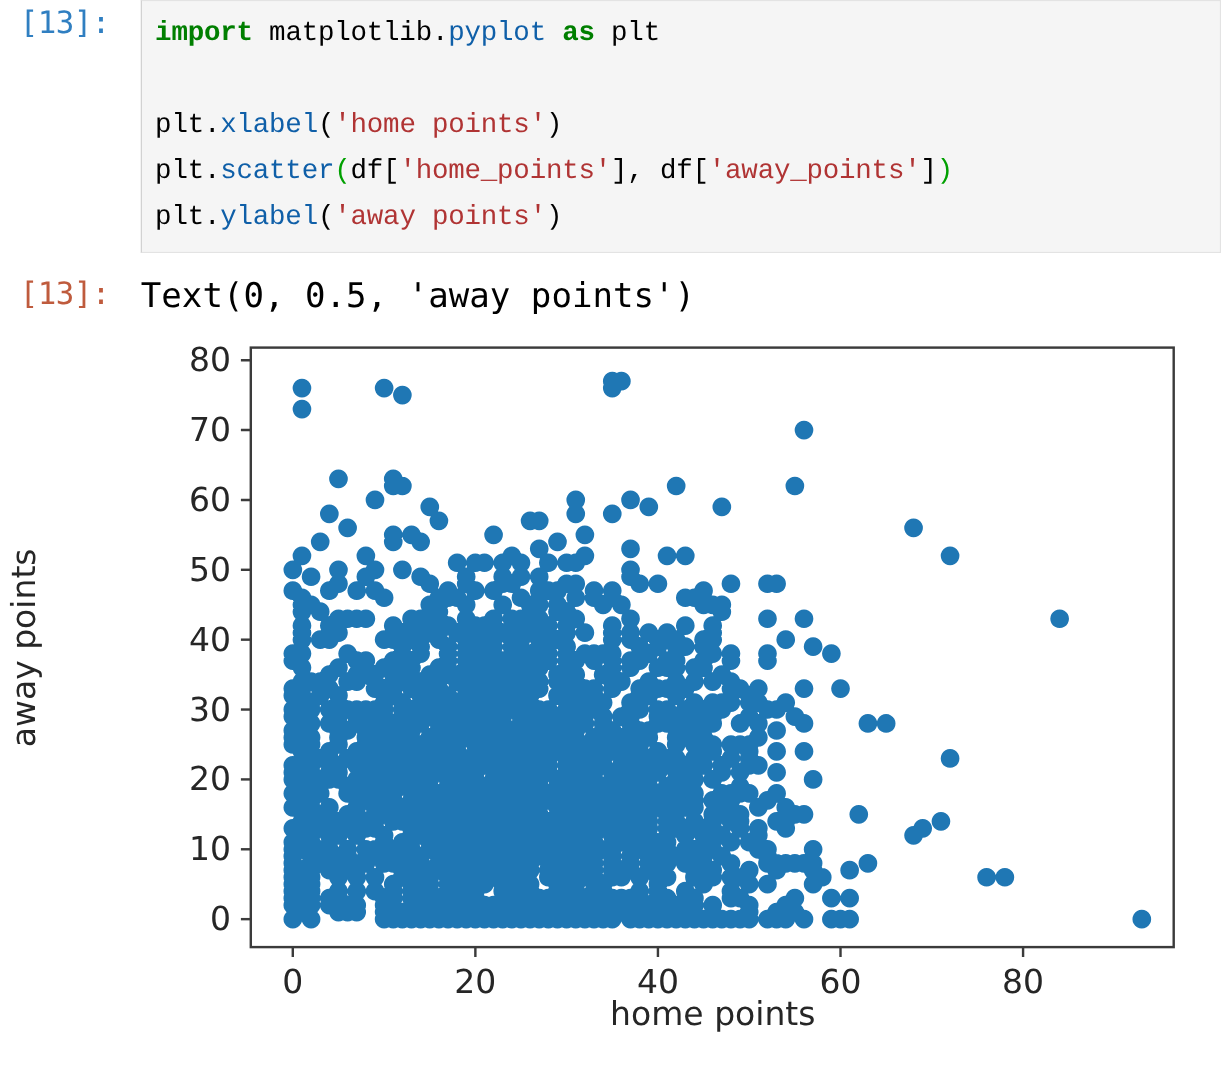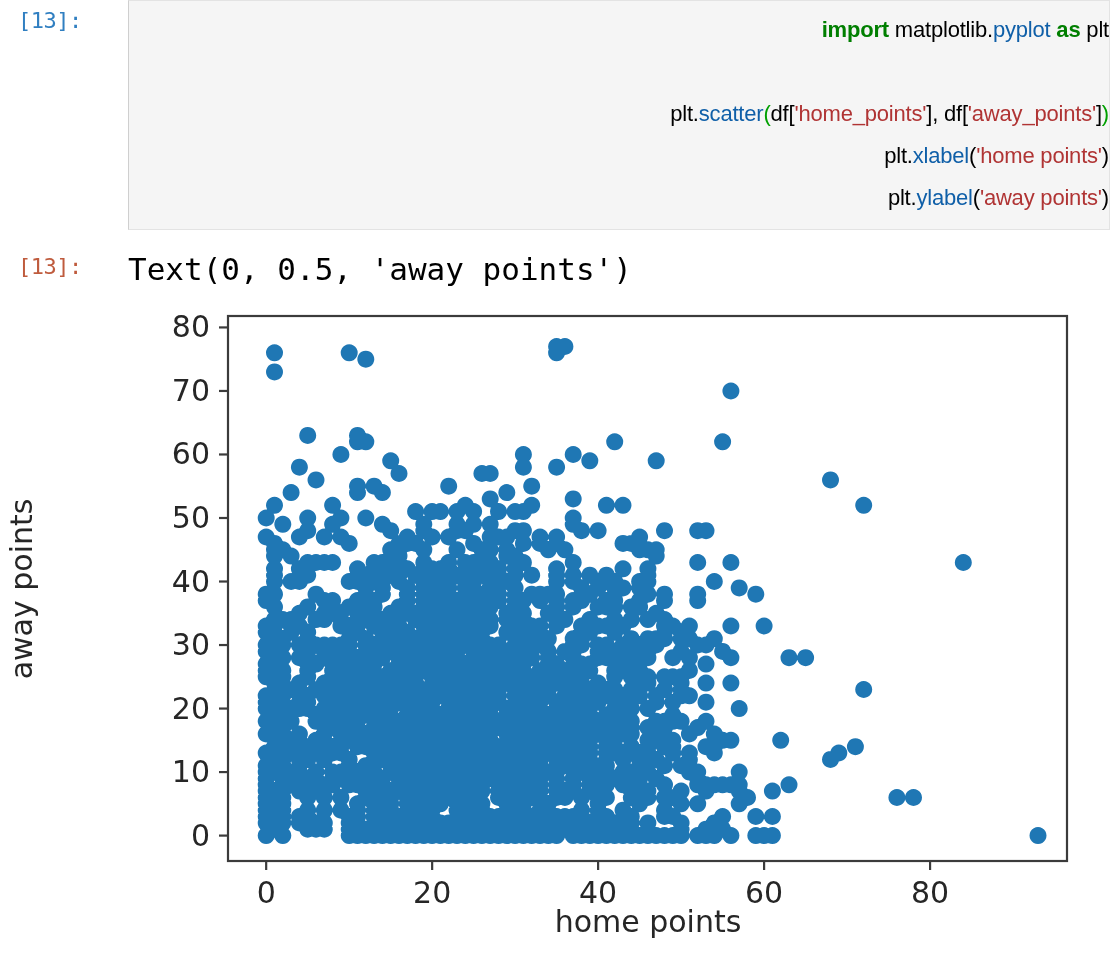--- a/index.html
+++ b/index.html
@@ -22,46 +22,45 @@
     align-items: flex-start;
   }
 
   .prompt {
     width: 128px;
     flex: 0 0 128px;
     text-align: left;
     padding-left: 18px;
     box-sizing: border-box;
     font-family: "DejaVu Sans Mono", "Liberation Mono", monospace;
-    font-size: 22px;
+    font-size: 28px;
     line-height: 42px;
     white-space: pre;
     letter-spacing: -0.5px;
   }
   .prompt.in  { color: #307fc1; }
   .prompt.out { color: #bf5b3d; }
 
   .input-area {
     flex: 1 1 auto;
     background: #f5f5f5;
     border: 1px solid #e3e3e3;
     border-left: 1px solid #cfcfcf;
     box-sizing: border-box;
     padding: 8px 0 10px 12px;
     min-height: 228px;
   }
 
   .code-line {
-    font-family: Liberation Sans, sans-serif;
-    font-size: 22px;
+    font-family: Liberation Mono, monospace;
+    font-size: 25px;
     line-height: 42px;
     white-space: pre;
     color: #000000;
     letter-spacing: -0.2px;
-    text-align: right;
   }
   .code-line.blank { color: transparent; }
 
   .tok-kw   { color: #007f00; font-weight: bold; }
   .tok-mod  { color: #0f5fa8; }
   .tok-fn   { color: #0f5fa8; }
   .tok-str  { color: #b03434; }
   .tok-par  { color: #00a000; }
   .tok-pln  { color: #000000; }
 
@@ -101,23 +100,23 @@
 </head>
 <body>
 
 <div class="cell">
   <div class="prompt in">[13]:</div>
   <div class="input-area">
     <div class="code-line"><span class="tok-kw">import</span><span class="tok-pln"> </span><span class="tok-pln">matplotlib.</span><span class="tok-mod">pyplot</span><span class="tok-pln"> </span><span class="tok-kw">as</span><span class="tok-pln"> </span><span class="tok-pln">plt</span></div>
 
     <div class="code-line blank">&nbsp;</div>
 
+    <div class="code-line"><span class="tok-pln">plt.</span><span class="tok-fn">xlabel</span><span class="tok-pln">(</span><span class="tok-str">'home points'</span><span class="tok-pln">)</span></div>
+
     <div class="code-line"><span class="tok-pln">plt.</span><span class="tok-fn">scatter</span><span class="tok-par">(</span><span class="tok-pln">df[</span><span class="tok-str">'home_points'</span><span class="tok-pln">], df[</span><span class="tok-str">'away_points'</span><span class="tok-pln">]</span><span class="tok-par">)</span></div>
-
-    <div class="code-line"><span class="tok-pln">plt.</span><span class="tok-fn">xlabel</span><span class="tok-pln">(</span><span class="tok-str">'home points'</span><span class="tok-pln">)</span></div>
 
     <div class="code-line"><span class="tok-pln">plt.</span><span class="tok-fn">ylabel</span><span class="tok-pln">(</span><span class="tok-str">'away points'</span><span class="tok-pln">)</span></div>
   </div>
 </div>
 
 <div class="cell" style="margin-top:16px;">
   <div class="prompt out">[13]:</div>
   <div class="output-text">Text(0, 0.5, 'away points')</div>
 </div>
 

